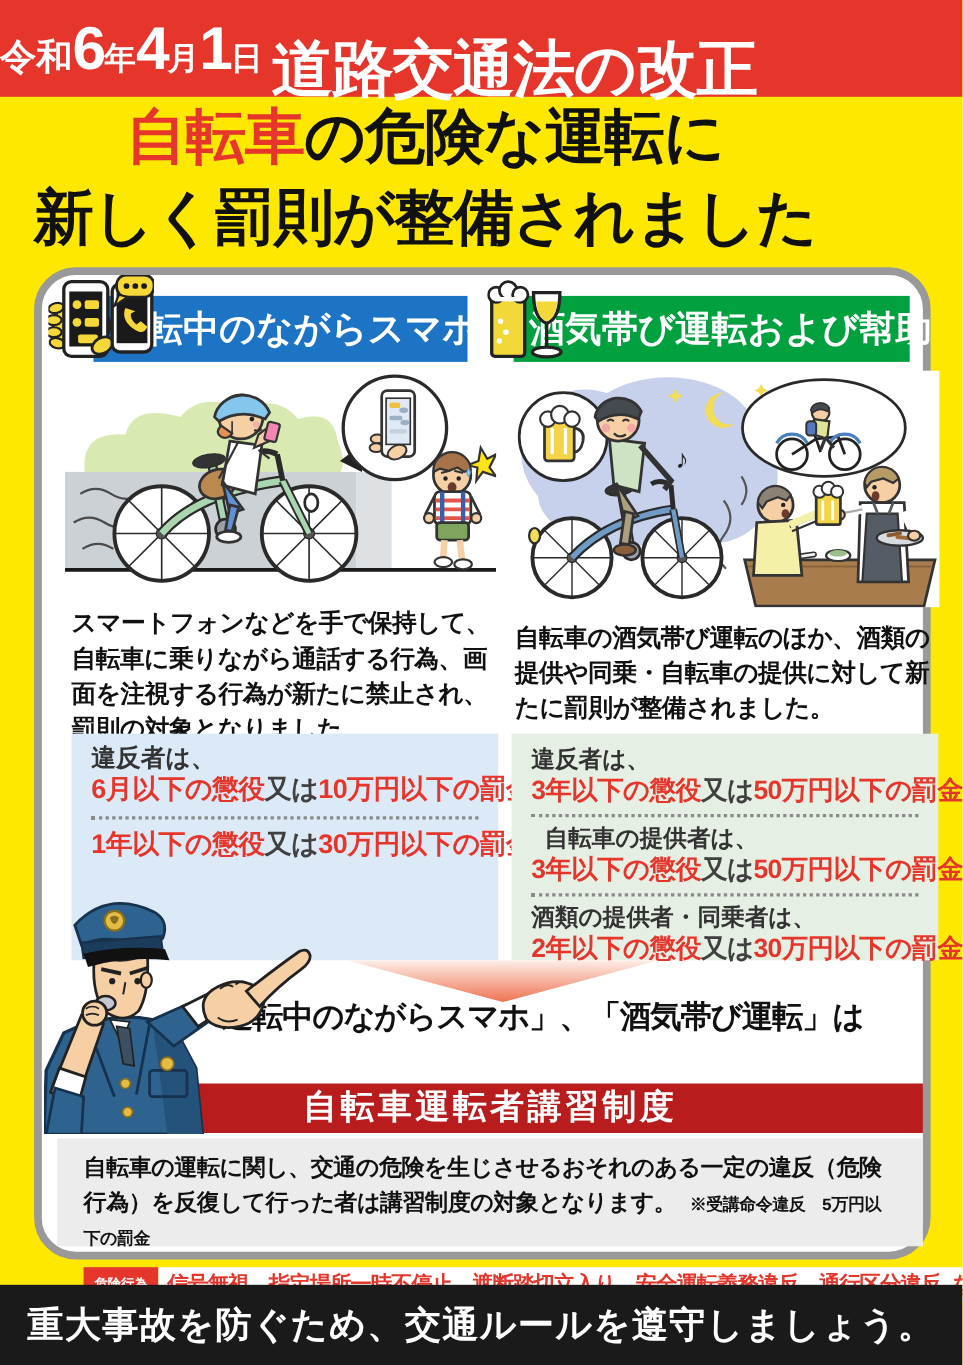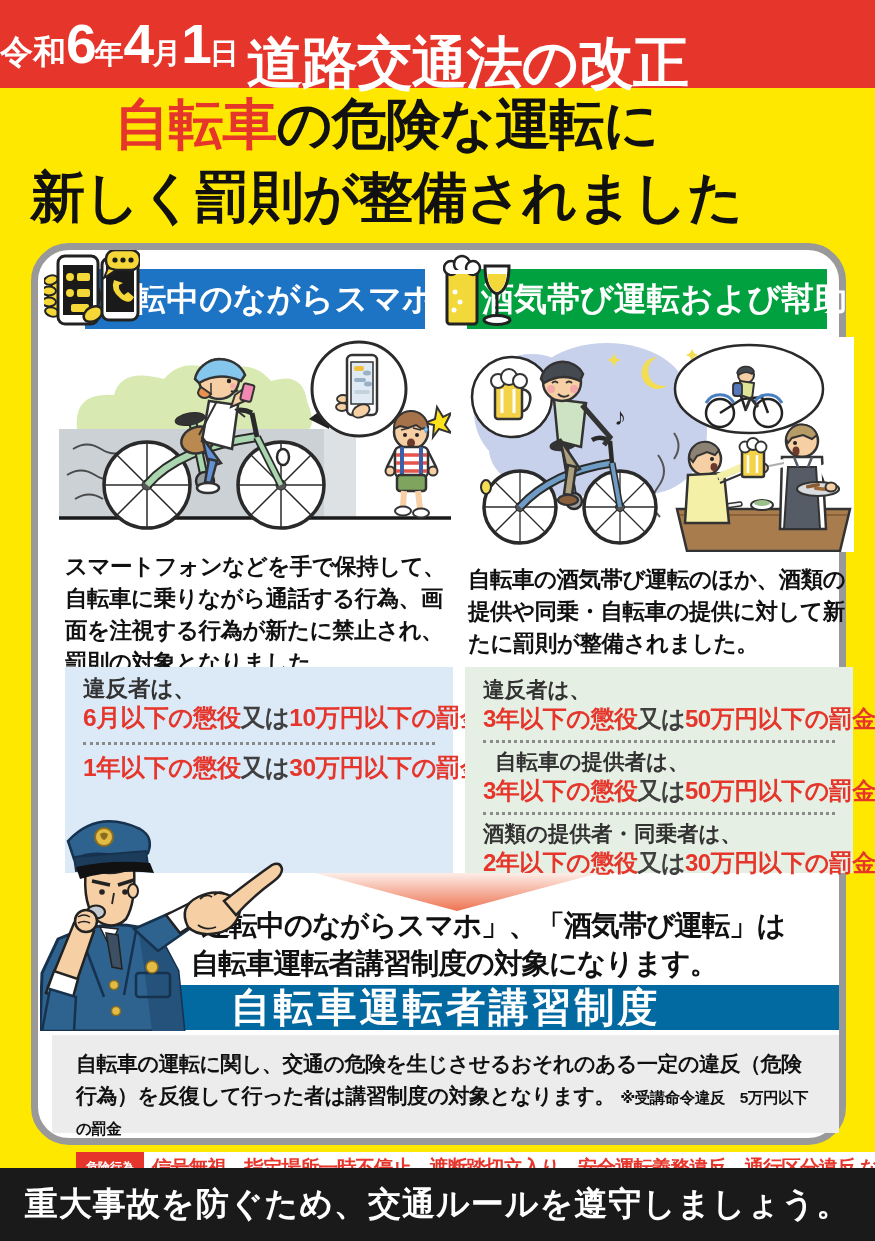--- a/index.html
+++ b/index.html
@@ -47,25 +47,25 @@
   .pen-box.green{background:#e6efe3;}
   .pen-label{font-size:22.5px;font-weight:700;color:#333;line-height:1.25;}
   .pen-value{font-size:24.5px;font-weight:800;line-height:1.25;letter-spacing:-0.5px;white-space:nowrap;}
   .pen-value .red{color:#e6352b;}
   .pen-value .dark{color:#404040;}
   .dots{border-top:3px dotted #8a8a8a;margin:8px 0;}
   .notice{
     text-align:center;font-size:28.5px;font-weight:800;color:#111;line-height:1.33;letter-spacing:-1px;white-space:nowrap;
   }
   .course-banner{
-    background:#0369a1;color:#fff;display:flex;align-items:center;justify-content:center;
-    font-size:40px;font-weight:800;letter-spacing:3px;
+    background:#b91c1c;color:#fff;display:flex;justify-content:center;
+    font-size:31px;font-weight:800;letter-spacing:3px;
   }
   .course-box{
-    background:#ececec;box-sizing:border-box;padding:13px 24px 0 24px;
+    background:#ececec;box-sizing:border-box;padding:13px 24px 0 24px;font-family:Liberation Mono, monospace;
   }
   .course-box .desc{font-size:21px;font-weight:700;color:#111;line-height:1.5;letter-spacing:-0.5px;}
   .course-box .subnote{font-size:15.5px;font-weight:700;}
   .danger-row{display:flex;align-items:stretch;margin-top:9px;}
   .danger-label{
     background:#e6352b;color:#ffffff;font-size:12px;font-weight:800;
     display:flex;align-items:center;padding:2px 10px;white-space:nowrap;
   }
   .danger-list{
     background:#fff;color:#e6352b;font-size:19.5px;font-weight:700;
@@ -398,21 +398,20 @@
       <linearGradient id="ag" x1="0" y1="0" x2="0" y2="1">
         <stop offset="0" stop-color="#fdeee8"></stop>
           <stop offset="1" stop-color="#ee7351"></stop>
       </linearGradient>
     </defs>
     <polygon points="0,0 284,0 142,38" fill="url(#ag)"></polygon>
   </svg>
 
   <div class="abs notice" style="left:136px;top:657px;width:560px;">
     <div>「運転中のながらスマホ」、「酒気帯び運転」は</div>
-    <div>自転車運転者講習制度の対象になります。</div>
   </div>
 
   <div class="abs course-banner" style="left:14px;top:735px;width:787px;height:45px;">
     <span>自転車運転者講習制度</span>
   </div>
 
   <div class="abs course-box" style="left:14px;top:785px;width:787px;height:98px;">
     <div class="desc">
       <span>自転車の運転に関し、交通の危険を生じさせるおそれのある一定の違反（危険行為）を反復して行った者は講習制度の対象となります。</span>
       <span class="subnote">※受講命令違反　5万円以下の罰金</span>

